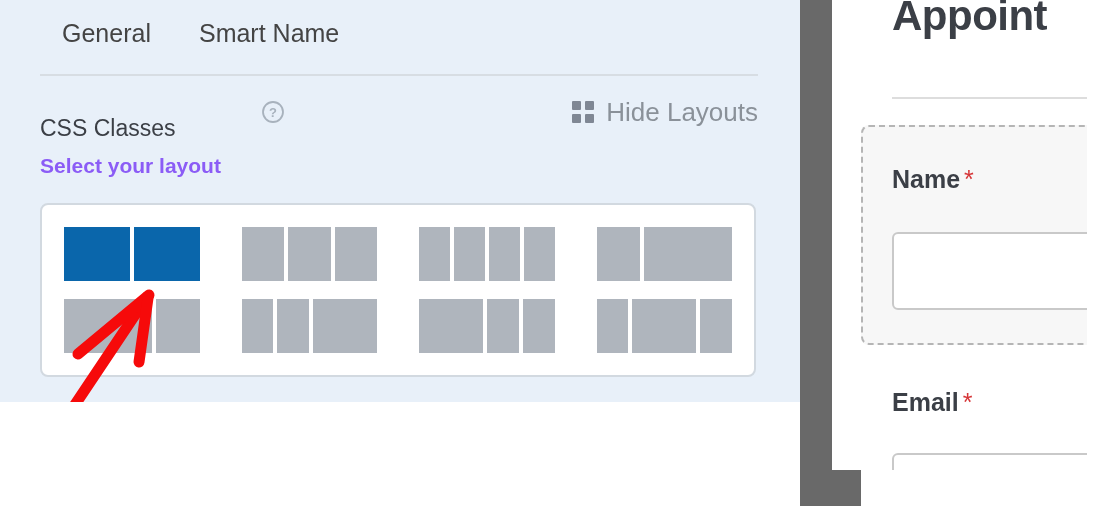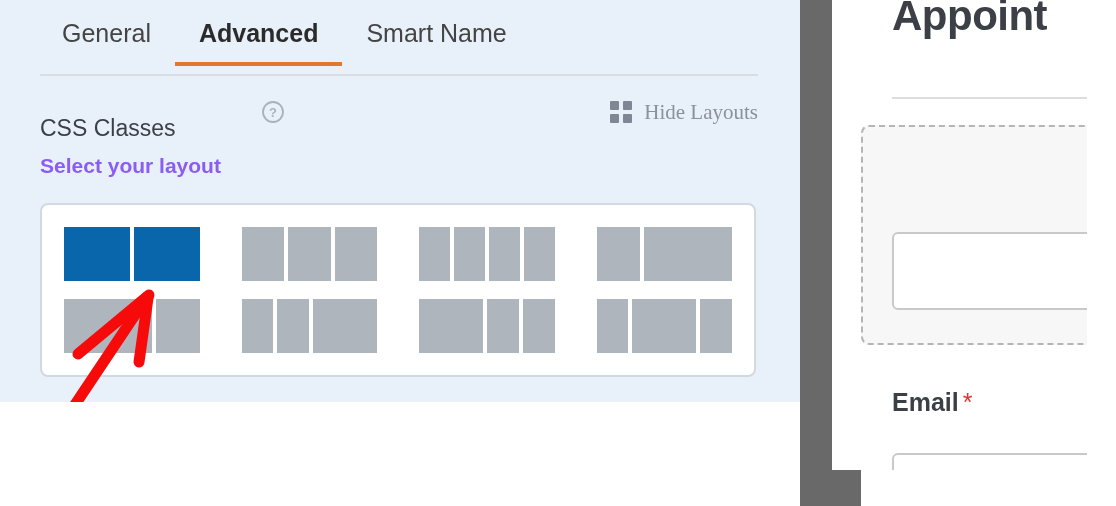--- a/index.html
+++ b/index.html
@@ -114,25 +114,24 @@
     grid-template-columns: 9px 9px;
     grid-template-rows: 9px 9px;
     gap: 4px;
   }
   .grid-icon i {
     display: block;
     background: #7f8794;
     border-radius: 1px;
   }
   .hide-layouts-label {
-    font-size: 21px;
+    font-size: 26px;
     line-height: 32px;
     color: #8a9199;
     white-space: nowrap;
-    font-family: Liberation Serif, serif;
   }
 
   
   .select-layout-label {
     position: absolute;
     left: 40px;
     top: 152px;
     font-size: 21px;
     font-weight: bold;
     color: #8b5cf6;
@@ -281,21 +280,20 @@
 </style>
 </head>
 <body>
 
 <div class="screen">
 
   <div class="options-panel">
 
     <div class="tabs">
       <div class="tab">General</div>
-      <div class="tab active">Advanced</div>
       <div class="tab">Smart Name</div>
     </div>
     <div class="tabs-rule"></div>
 
     <div class="css-row">
       <div class="css-label">CSS Classes</div>
 
       <span class="help-icon">
         <svg width="24" height="24" viewBox="0 0 24 24" aria-hidden="true">
           <circle cx="12" cy="12" r="10" fill="none" stroke="#a8b2bd" stroke-width="1.8"></circle>
@@ -370,20 +368,23 @@
   </div>
 
   <div class="divider"></div>
 
   <div class="preview-panel">
     <div class="form-title">Appoint</div>
     <div class="title-rule"></div>
 
     <div class="field-highlight"></div>
 
+    <div class="field-label name-label">
+      <span>Name</span><span class="req">*</span>
+    </div>
     <div class="field-input name-input"></div>
 
     <div class="field-label email-label">
       <span>Email</span><span class="req">*</span>
     </div>
     <div class="field-input email-input"></div>
   </div>
 
 </div>
 

